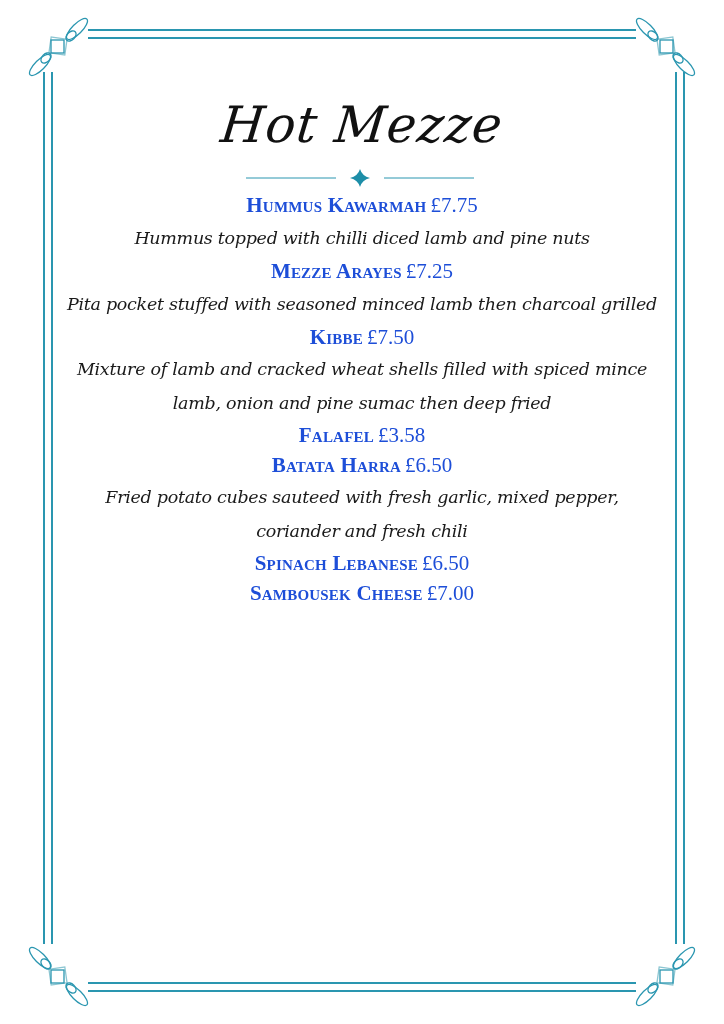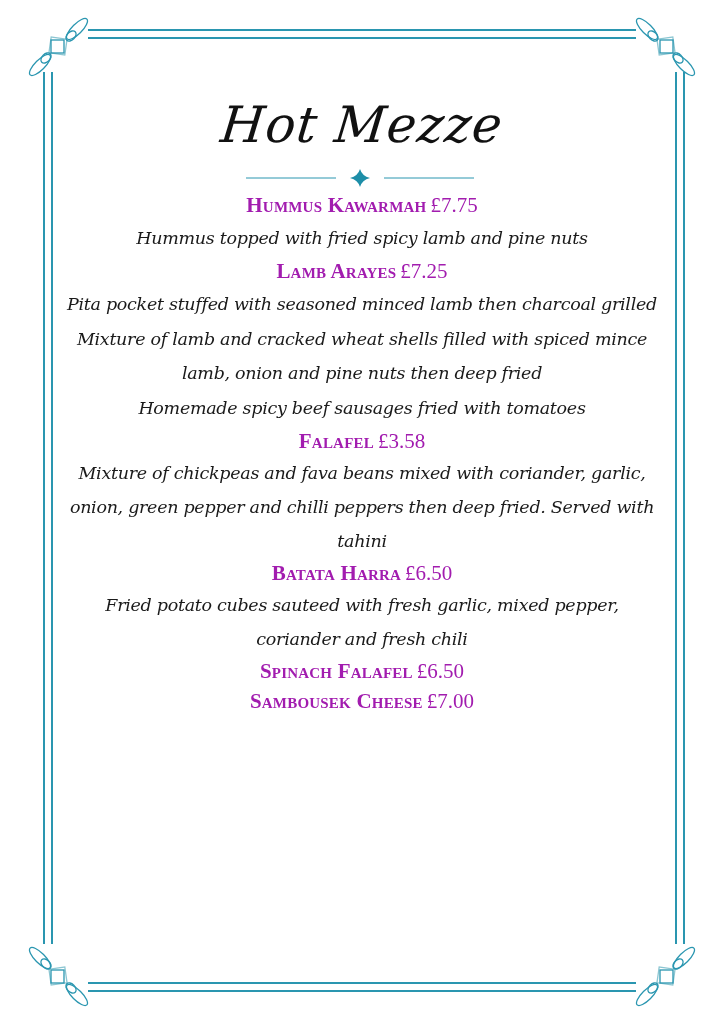--- a/index.html
+++ b/index.html
@@ -16,21 +16,21 @@
     transform: skewX(-6deg);
   }
   .divider {
     position: absolute; top: 168px; left: 246px; width: 228px; height: 20px;
   }
   .menu {
     position: absolute; left: 56px; width: 612px; top: 190px; text-align: center;
   }
   .item-head {
     font-family: "Liberation Serif", serif; font-size: 21px; line-height: 30px;
-    color: #a21caf; margin: 0;
+    color: #1d4ed8; margin: 0;
   }
   .item-name {
     font-weight: bold; font-variant: small-caps; letter-spacing: 0.2px;
   }
   .item-price { font-weight: normal; margin-left: 4px; }
   .item-desc {
     font-family: "DejaVu Serif", serif; font-style: italic; font-size: 17.5px;
     line-height: 36px; color: #1a1a1a; margin: 0; padding: 0 6px;
     letter-spacing: -0.3px;
   }
@@ -97,55 +97,56 @@
   <line x1="138" y1="10" x2="228" y2="10" stroke="#2a96b0" stroke-width="1"></line>
   <path d="M114 1 Q116 8 124 10 Q116 12 114 19 Q112 12 104 10 Q112 8 114 1 Z" fill="#1d8ea8"></path>
 </svg>
 
 <div class="menu">
 
   <div>
     <p class="item-head">
       <span class="item-name">Hummus Kawarmah</span><span class="item-price">£7.75</span>
     </p>
-    <p class="item-desc">Hummus topped with fried spicy lamb and pine nuts</p>
+    <p class="item-desc">Hummus topped with chilli diced lamb and pine nuts</p>
   </div>
 
   <div>
     <p class="item-head">
-      <span class="item-name">Lamb Arayes</span><span class="item-price">£7.25</span>
+      <span class="item-name">Mezze Arayes</span><span class="item-price">£7.25</span>
     </p>
     <p class="item-desc">Pita pocket stuffed with seasoned minced lamb then charcoal grilled</p>
   </div>
 
   <div>
-    <p class="item-desc tight">Mixture of lamb and cracked wheat shells filled with spiced mince lamb, onion and pine nuts then deep fried</p>
+    <p class="item-head">
+      <span class="item-name">Kibbe</span><span class="item-price">£7.50</span>
+    </p>
+    <p class="item-desc tight">Mixture of lamb and cracked wheat shells filled with spiced mince lamb, onion and pine sumac then deep fried</p>
   </div>
 
   <div>
-    <p class="item-desc">Homemade spicy beef sausages fried with tomatoes</p>
   </div>
 
   <div>
     <p class="item-head">
       <span class="item-name">Falafel</span><span class="item-price">£3.58</span>
     </p>
-    <p class="item-desc tight">Mixture of chickpeas and fava beans mixed with coriander, garlic, onion, green pepper and chilli peppers then deep fried. Served with tahini</p>
   </div>
 
   <div>
     <p class="item-head">
       <span class="item-name">Batata Harra</span><span class="item-price">£6.50</span>
     </p>
     <p class="item-desc tight">Fried potato cubes sauteed with fresh garlic, mixed pepper, coriander and fresh chili</p>
   </div>
 
   <div>
     <p class="item-head">
-      <span class="item-name">Spinach Falafel</span><span class="item-price">£6.50</span>
+      <span class="item-name">Spinach Lebanese</span><span class="item-price">£6.50</span>
     </p>
   </div>
 
   <div>
     <p class="item-head">
       <span class="item-name">Sambousek Cheese</span><span class="item-price">£7.00</span>
     </p>
   </div>
 
 </div>

